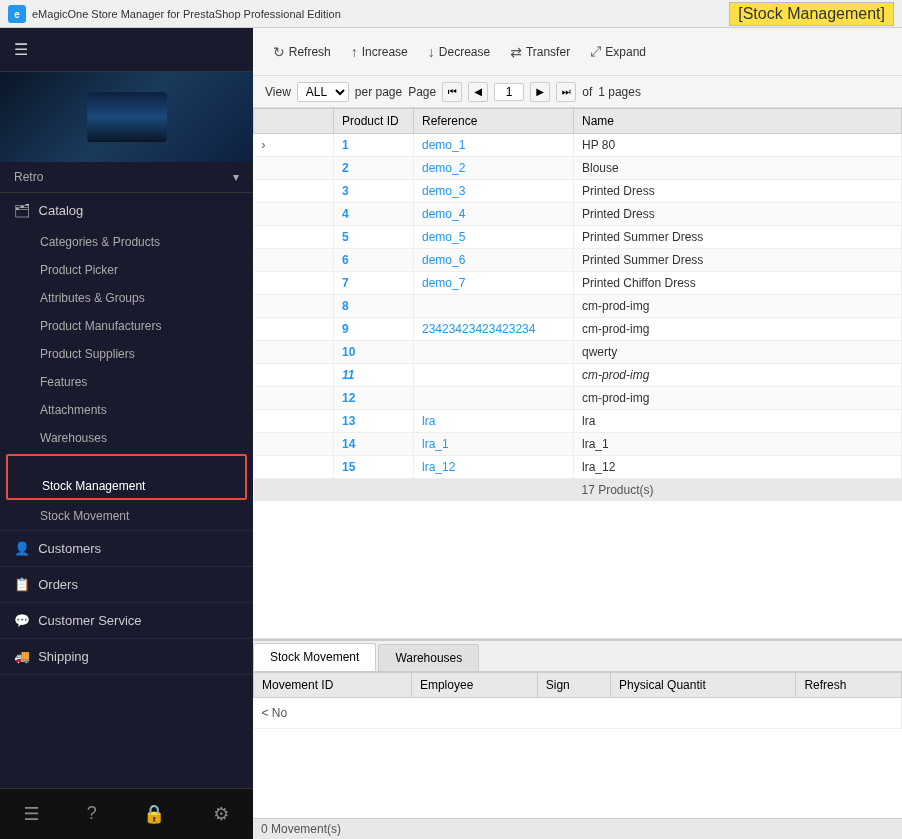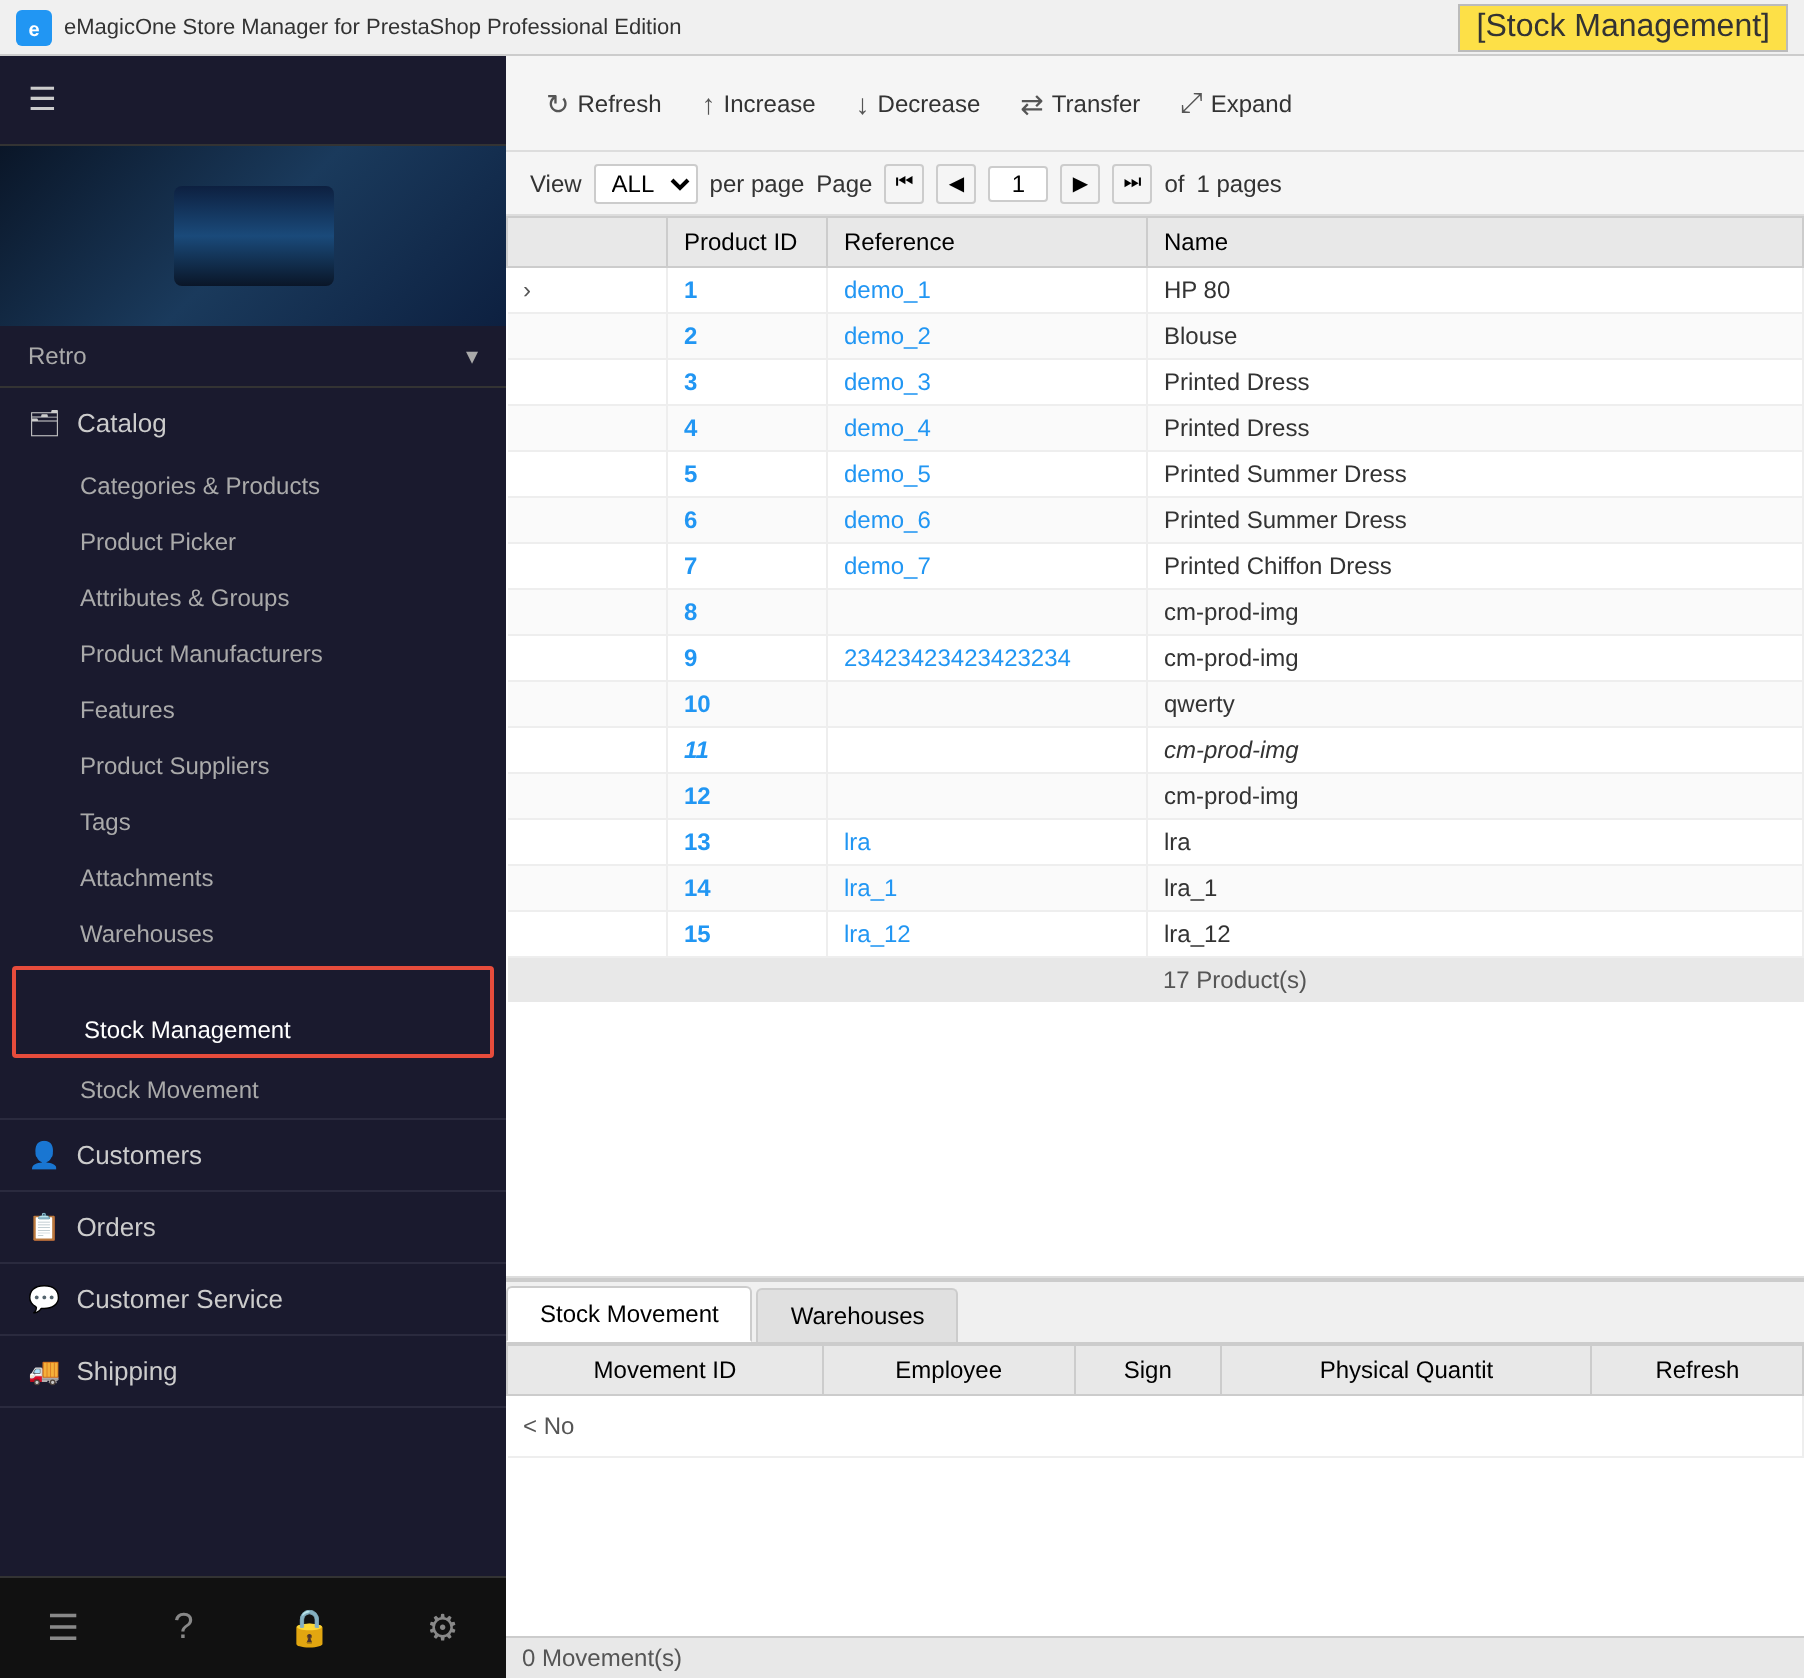--- a/index.html
+++ b/index.html
@@ -209,21 +209,21 @@
     }
     .bottom-tab.active { background: #fff; border-bottom: 1px solid #fff; margin-top: 2px; }
     .bottom-table-area { flex: 1; overflow-y: auto; background: #fff; }
     .bottom-table { width: 100%; border-collapse: collapse; }
     .bottom-table thead th {
       background: #e8e8e8;
       border: 1px solid #ccc;
       padding: 5px 8px;
       font-weight: normal;
       font-size: 12px;
-      text-align: center;
+      text-align: left;
       position: sticky;
       top: 0;
     }
     .no-data { text-align: left; padding: 8px; font-size: 12px; color: #555; }
     .bottom-footer { background: #e8e8e8; border-top: 1px solid #ccc; padding: 3px 8px; font-size: 12px; color: #555; }
   </style>
 </head>
 <body>
 
 <div class="title-bar">
@@ -263,27 +263,24 @@
       <div class="sidebar-item">
         <span>Product Picker</span>
       </div>
       <div class="sidebar-item">
         <span>Attributes &amp; Groups</span>
       </div>
       <div class="sidebar-item">
         <span>Product Manufacturers</span>
       </div>
       <div class="sidebar-item">
+        <span>Product Suppliers</span>
+      </div>
+      <div class="sidebar-item">
         <span>Features</span>
-      </div>
-      <div class="sidebar-item">
-        <span>Product Suppliers</span>
-      </div>
-      <div class="sidebar-item">
-        <span>Tags</span>
       </div>
       <div class="sidebar-item">
         <span>Attachments</span>
       </div>
       <div class="sidebar-item">
         <span>Warehouses</span>
       </div>
       <div class="sidebar-item highlighted">
         <span>Stock Management</span>
       </div>

